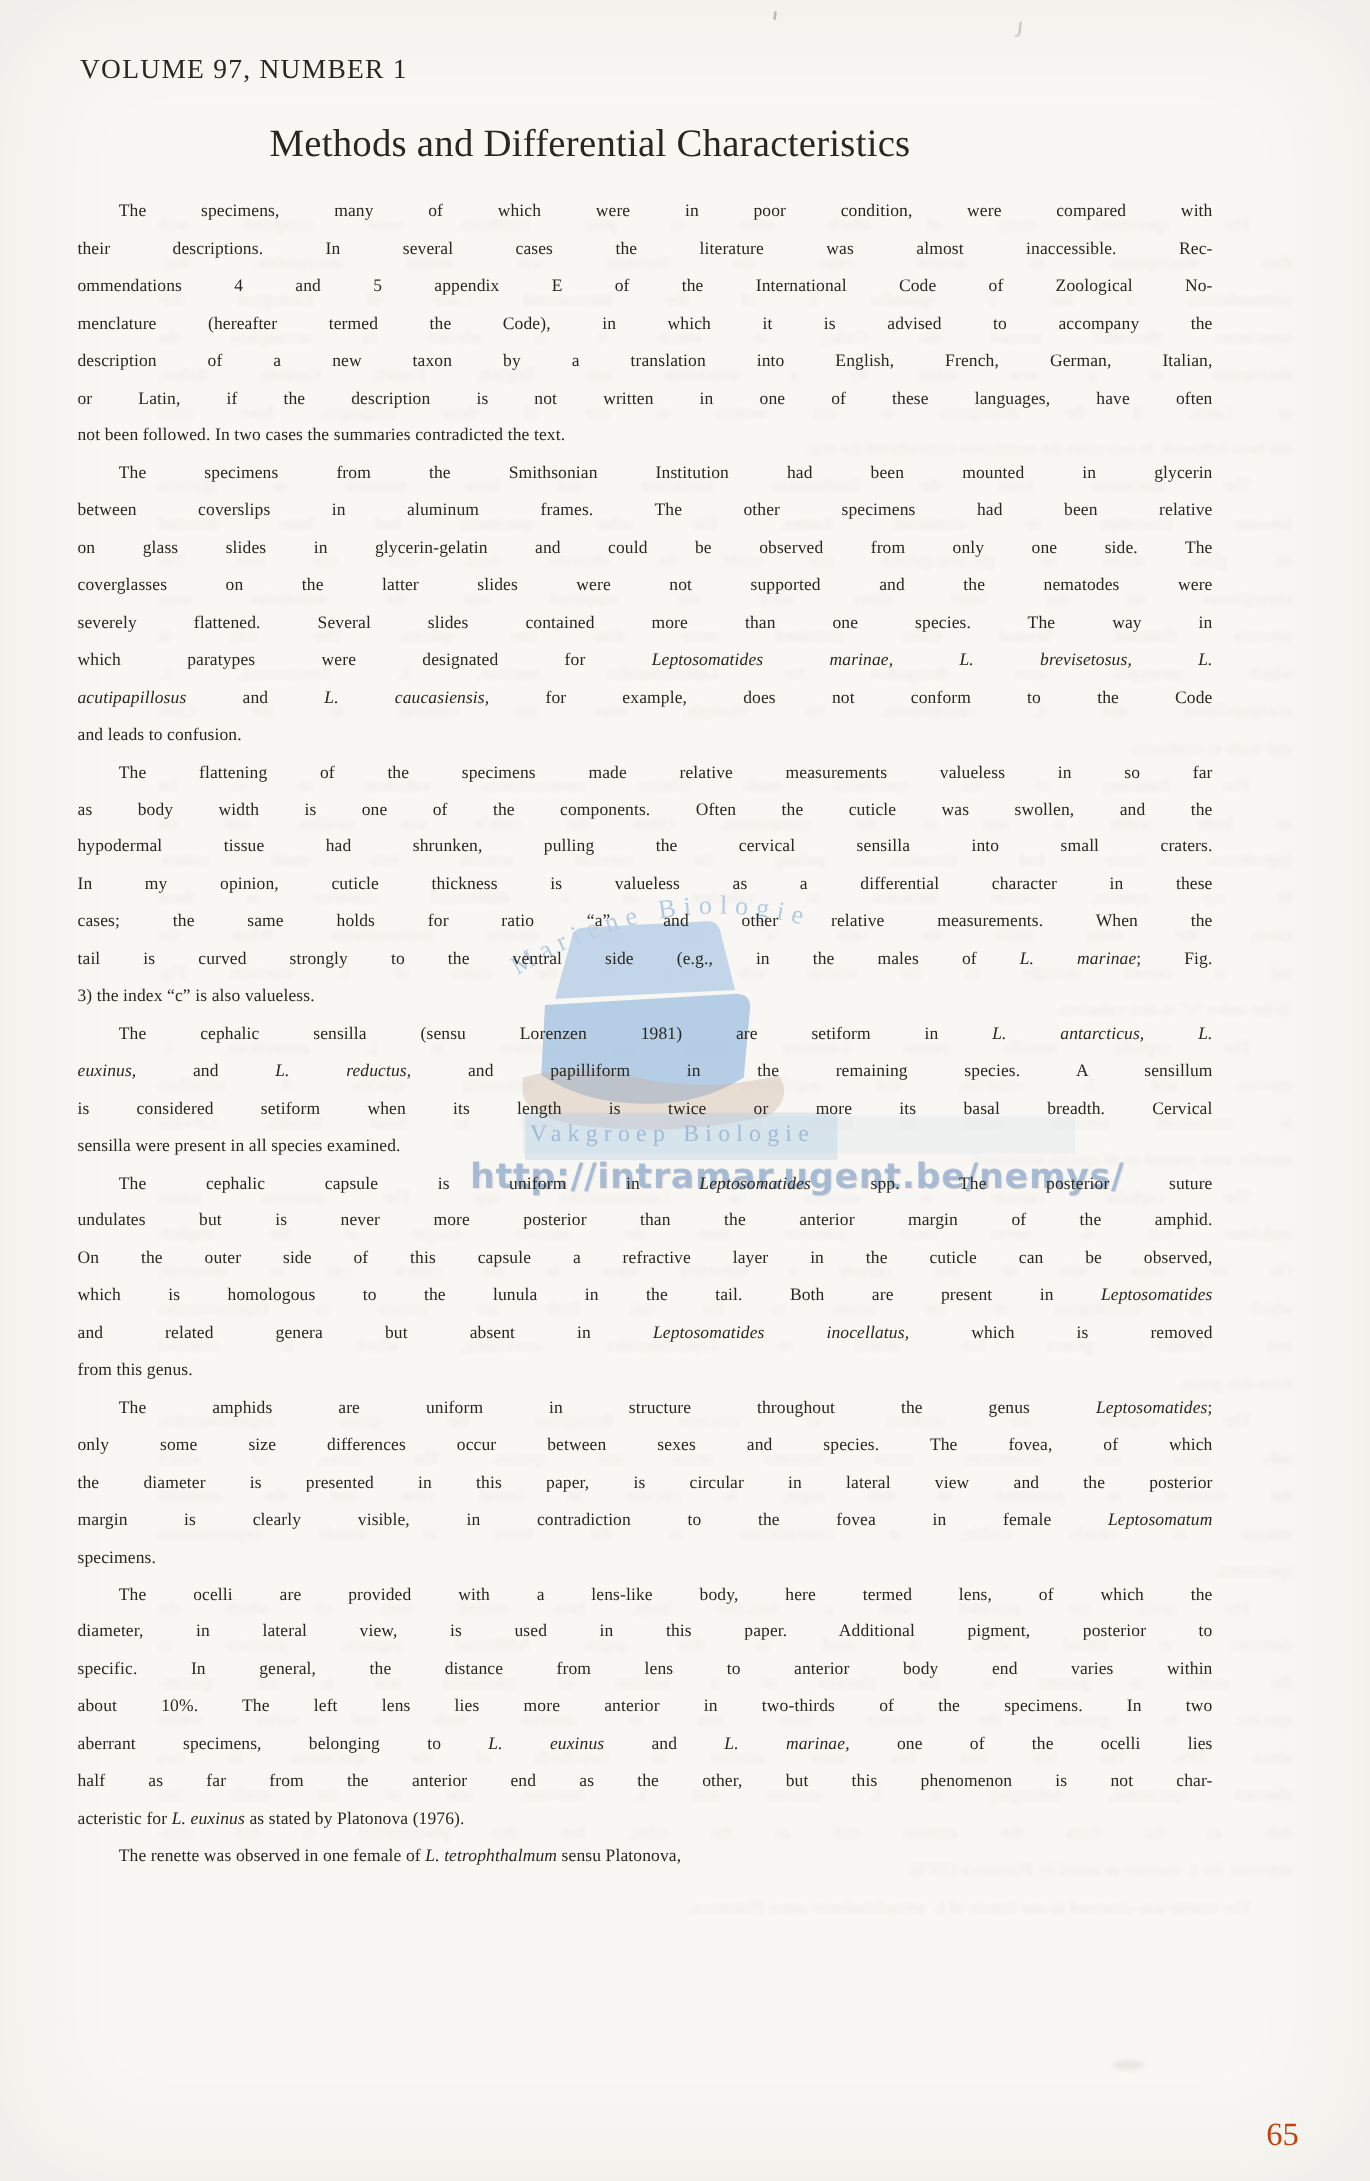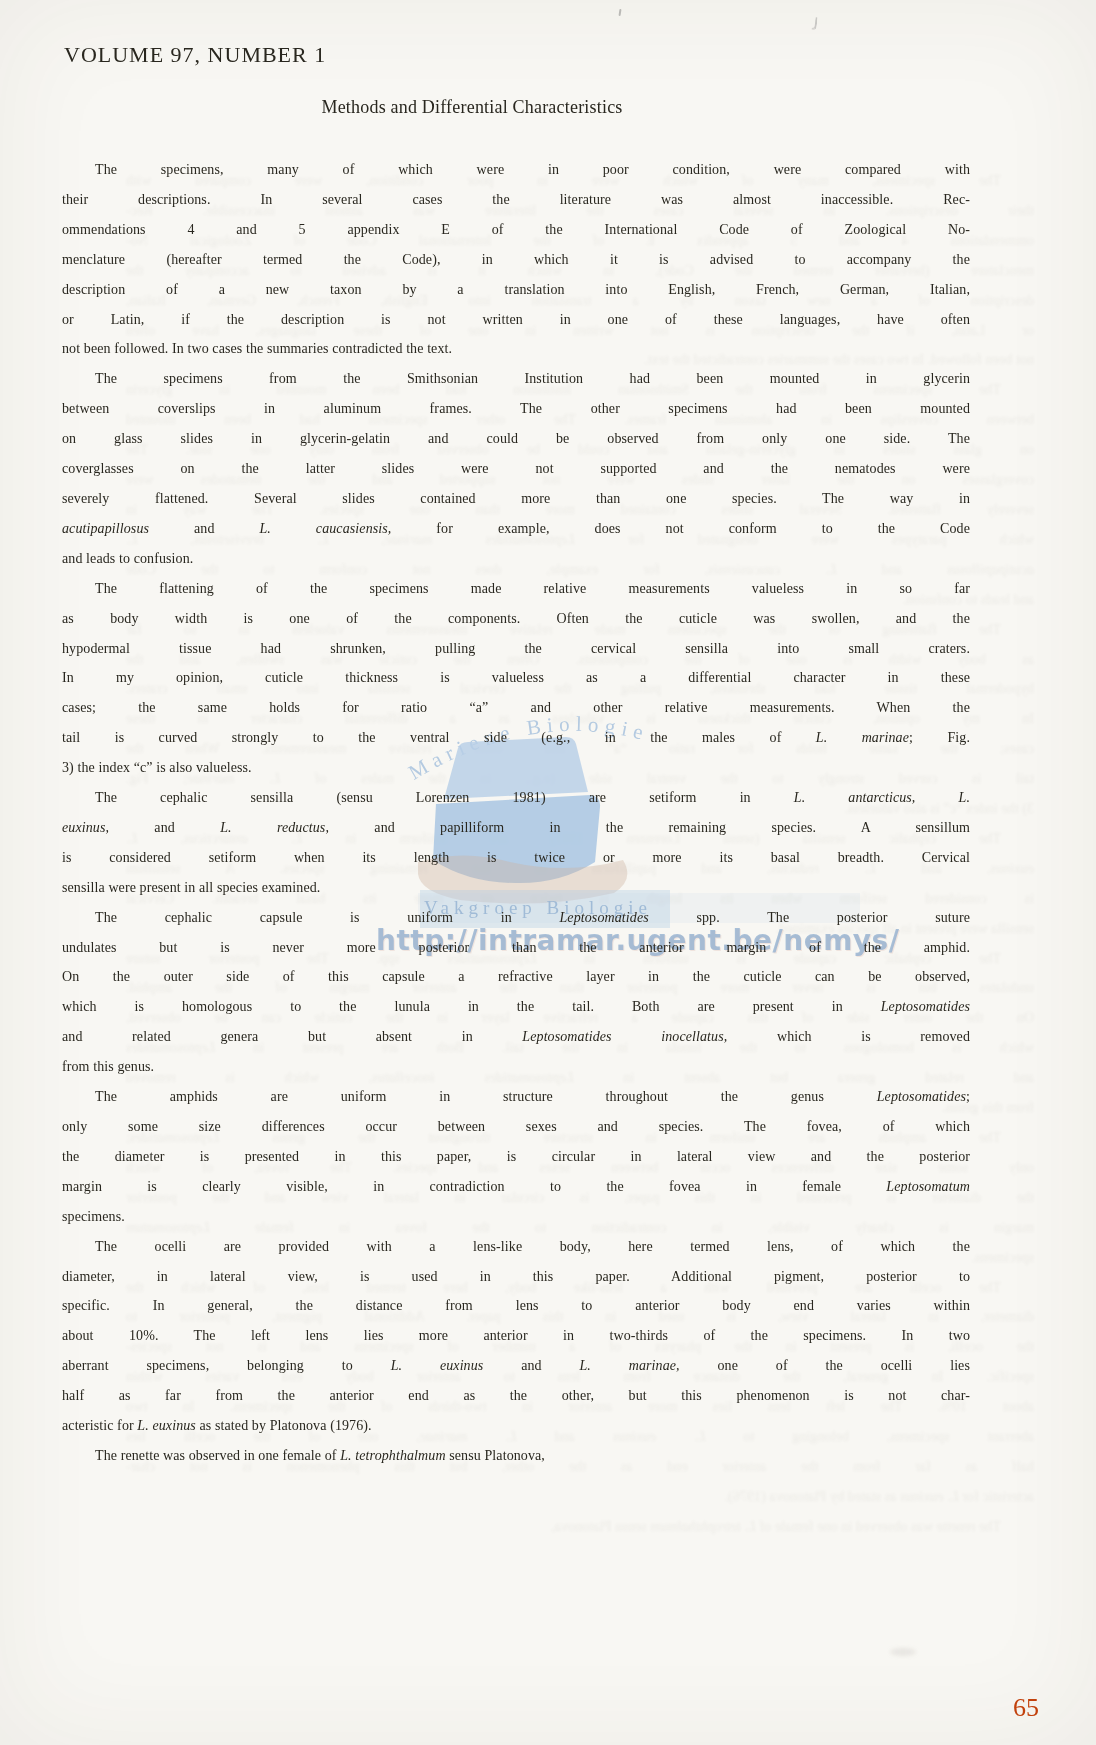--- a/index.html
+++ b/index.html
@@ -9,21 +9,21 @@
     font-family:"Liberation Serif","DejaVu Serif",serif;color:#29271f;
     box-shadow:inset 0 0 110px rgba(60,55,40,.06);
   }
   
   .running-head{
     position:absolute;left:64px;top:42px;
     font-size:22px;letter-spacing:1px;white-space:nowrap;
   }
   .article-title{
     position:absolute;left:62px;top:97px;width:820px;
-    text-align:center;font-size:18px;letter-spacing:.2px;
+    text-align:center;font-size:31px;letter-spacing:.2px;
   }
   .article{
     position:absolute;left:62px;top:155px;width:908px;
     font-size:14px;line-height:29.9px;letter-spacing:.1px;z-index:3;
   }
   .para{margin:0;}
   .line{text-align:justify;text-align-last:justify;}
   .line.last{text-align-last:left;}
   .line.first{text-indent:33px;}
   em{font-style:italic;}
@@ -171,24 +171,25 @@
         <div class="line first"><span>The specimens, many of which were in poor condition, were compared with</span></div>
         <div class="line"><span>their descriptions. In several cases the literature was almost inaccessible. Rec-</span></div>
         <div class="line"><span>ommendations 4 and 5 appendix E of the International Code of Zoological No-</span></div>
         <div class="line"><span>menclature (hereafter termed the Code), in which it is advised to accompany the</span></div>
         <div class="line"><span>description of a new taxon by a translation into English, French, German, Italian,</span></div>
         <div class="line"><span>or Latin, if the description is not written in one of these languages, have often</span></div>
         <div class="line last"><span>not been followed. In two cases the summaries contradicted the text.</span></div>
       </div>
       <div class="para">
         <div class="line first"><span>The specimens from the Smithsonian Institution had been mounted in glycerin</span></div>
-        <div class="line"><span>between coverslips in aluminum frames. The other specimens had been mounted</span></div>
+        <div class="line"><span>between coverslips in aluminum frames. The other specimens had been relative</span></div>
         <div class="line"><span>on glass slides in glycerin-gelatin and could be observed from only one side. The</span></div>
         <div class="line"><span>coverglasses on the latter slides were not supported and the nematodes were</span></div>
         <div class="line"><span>severely flattened. Several slides contained more than one species. The way in</span></div>
+        <div class="line"><span>which paratypes were designated for </span><em>Leptosomatides marinae, L. brevisetosus, L.</em></div>
         <div class="line"><em>acutipapillosus</em><span> and </span><em>L. caucasiensis,</em><span> for example, does not conform to the Code</span></div>
         <div class="line last"><span>and leads to confusion.</span></div>
       </div>
       <div class="para">
         <div class="line first"><span>The flattening of the specimens made relative measurements valueless in so far</span></div>
         <div class="line"><span>as body width is one of the components. Often the cuticle was swollen, and the</span></div>
         <div class="line"><span>hypodermal tissue had shrunken, pulling the cervical sensilla into small craters.</span></div>
         <div class="line"><span>In my opinion, cuticle thickness is valueless as a differential character in these</span></div>
         <div class="line"><span>cases; the same holds for ratio “a” and other relative measurements. When the</span></div>
         <div class="line"><span>tail is curved strongly to the ventral side (e.g., in the males of </span><em>L. marinae</em><span>; Fig.</span></div>

